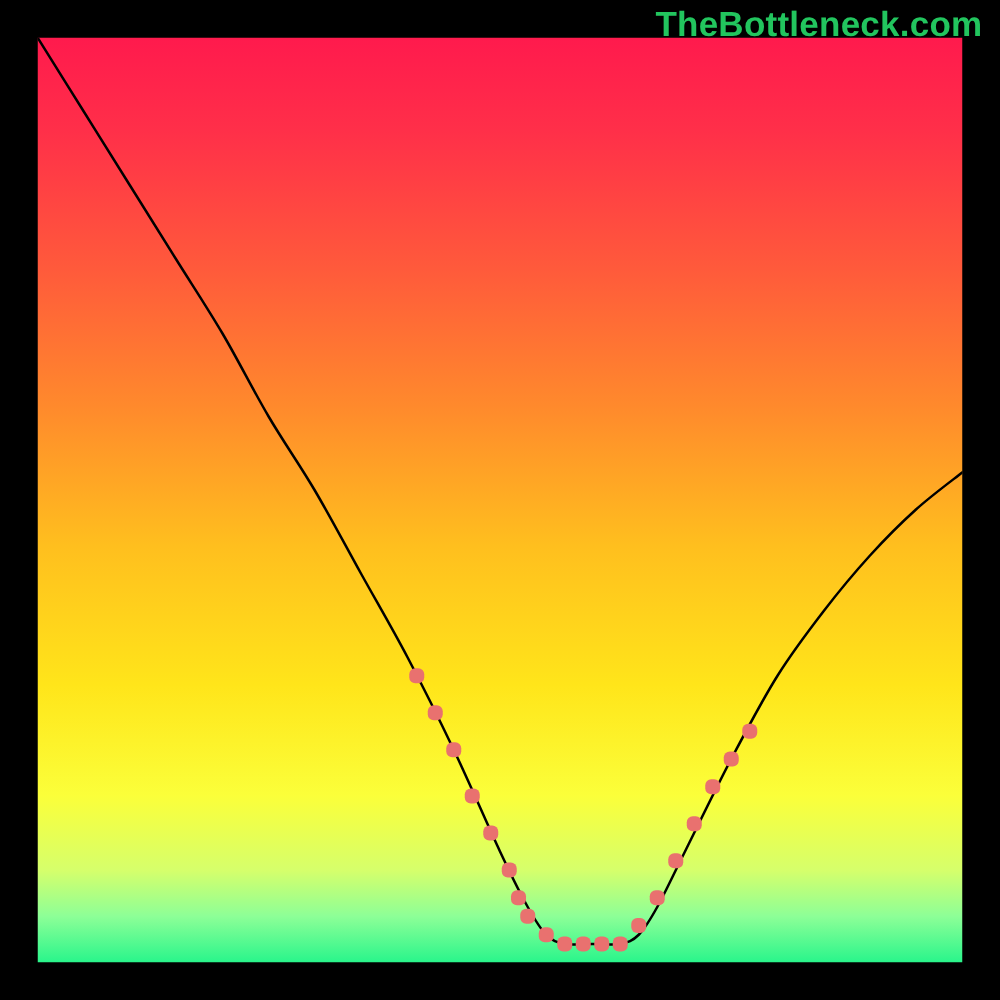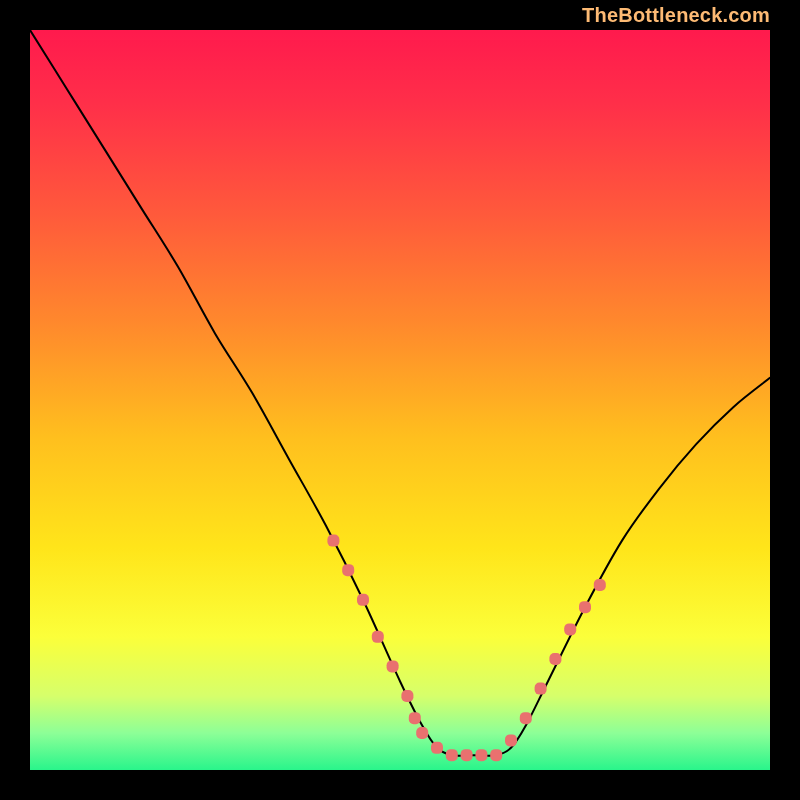--- a/index.html
+++ b/index.html
@@ -13,23 +13,23 @@
   }
   .stage {
     position: relative;
     width: 800px;
     height: 800px;
     background: #000000;
   }
   .watermark {
     position: absolute;
     top: 4px;
-    right: 30px;
-    color: #fdba74;
-    font-size: 20px;
+    right: 14px;
+    color: #22c55e;
+    font-size: 28px;
     font-weight: 600;
     letter-spacing: 0.2px;
     z-index: 10;
   }
   .plot-area {
     position: absolute;
     left: 30px;
     top: 30px;
     width: 740px;
     height: 740px;

